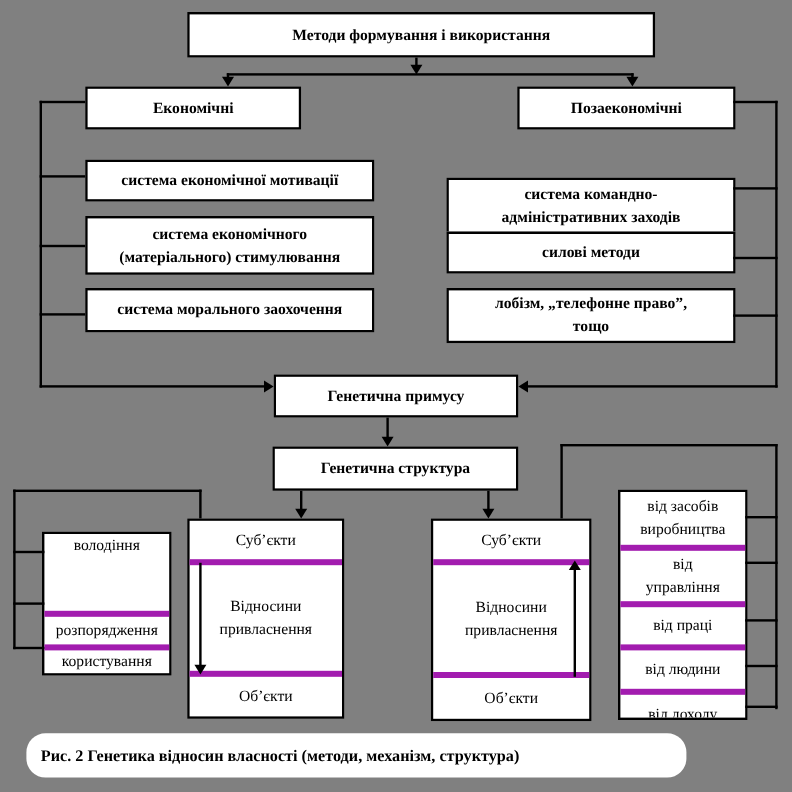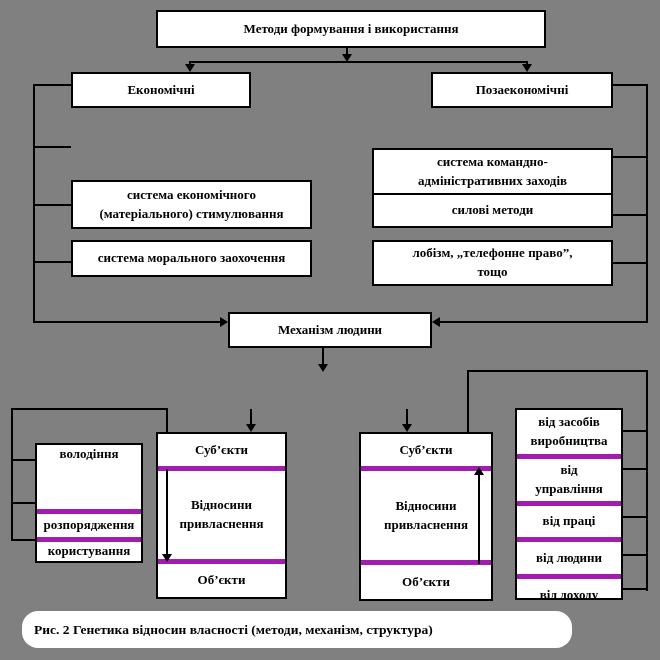--- a/index.html
+++ b/index.html
@@ -34,21 +34,21 @@
     box-sizing: border-box;
     display: flex;
     flex-direction: column;
     z-index: 1;
   }
   .cell {
     display: flex;
     align-items: center;
     justify-content: center;
     text-align: center;
-    font-weight: bold;
+    font-weight: normal;
     font-size: 13px;
     line-height: 1.45;
     color: #000000;
     white-space: pre-line;
     box-sizing: border-box;
   }
   .cell + .cell { border-top: 5px solid #a21caf; }
   .hline, .vline { position: absolute; background: #000000; z-index: 2; }
   .hline { height: 2px; }
   .vline { width: 2px; }
@@ -78,36 +78,38 @@
 <body style="background: rgb(128, 128, 128);">
 
 <div id="stage" style="background: rgb(128, 128, 128);">
 
   <div class="box" style="left:156px; top:10px; width:390px; height:38px;">Методи формування і використання</div>
 
   <div class="box" style="left:71px; top:72px; width:180px; height:36px;">Економічні</div>
 
   <div class="box" style="left:431px; top:72px; width:182px; height:36px;">Позаекономічні</div>
 
+  <div class="box" style="left:71px; top:133px; width:241px; height:35px;">система економічної мотивації</div>
 
   <div class="box" style="left:71px; top:180px; width:241px; height:49px;">система економічного
 (матеріального) стимулювання</div>
 
   <div class="box" style="left:71px; top:240px; width:241px; height:37px;">система морального заохочення</div>
 
   <div class="box" style="left:372px; top:148px; width:241px; height:47px;">система командно-
 адміністративних заходів</div>
 
   <div class="box" style="left:372px; top:193px; width:241px; height:35px;">силові методи</div>
 
   <div class="box" style="left:372px; top:240px; width:241px; height:46px;">лобізм, „телефонне право”,
 тощо</div>
 
-  <div class="box" style="left:228px; top:312px; width:204px; height:36px;">Механізм людини</div>
+  <div class="box" style="left:228px; top:312px; width:204px; height:36px;">Генетична примусу</div>
 
+  <div class="box" style="left:227px; top:372px; width:205px; height:37px;">Генетична структура</div>
 
   <div class="stack" style="left:35px; top:443px; width:108px; height:120px;">
     <div class="cell" style="height:34px;">володіння</div>
     <div class="cell" style="height:45px;margin-top:44px;">розпорядження</div>
     <div class="cell" style="flex:1;">користування</div>
   </div>
 
   <div class="stack" style="left:156px; top:432px; width:131px; height:167px;">
     <div class="cell" style="height:32px;">Суб’єкти</div>
     <div class="cell" style="height:93px;">Відносини

